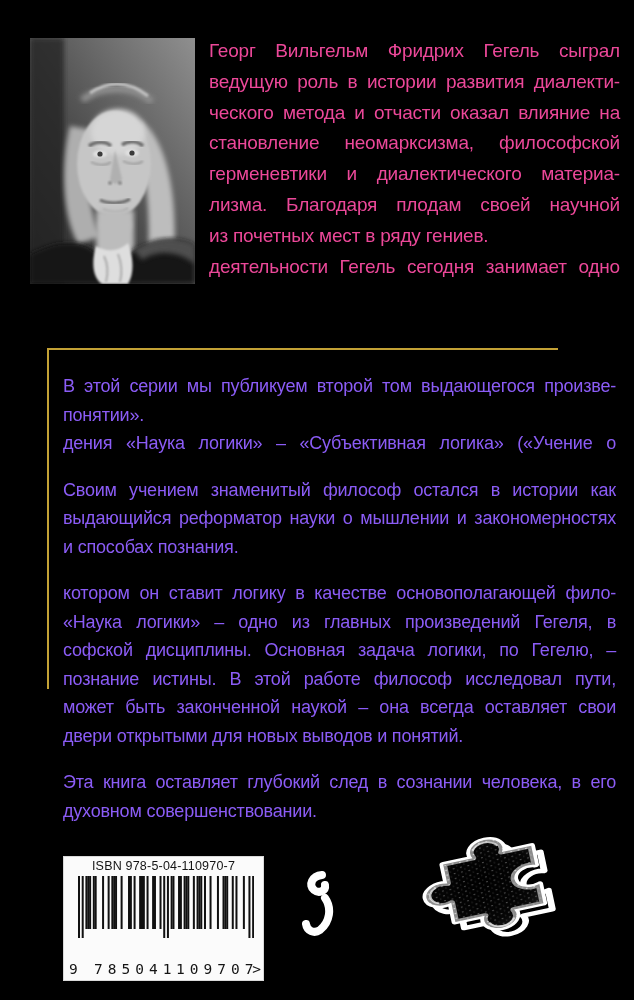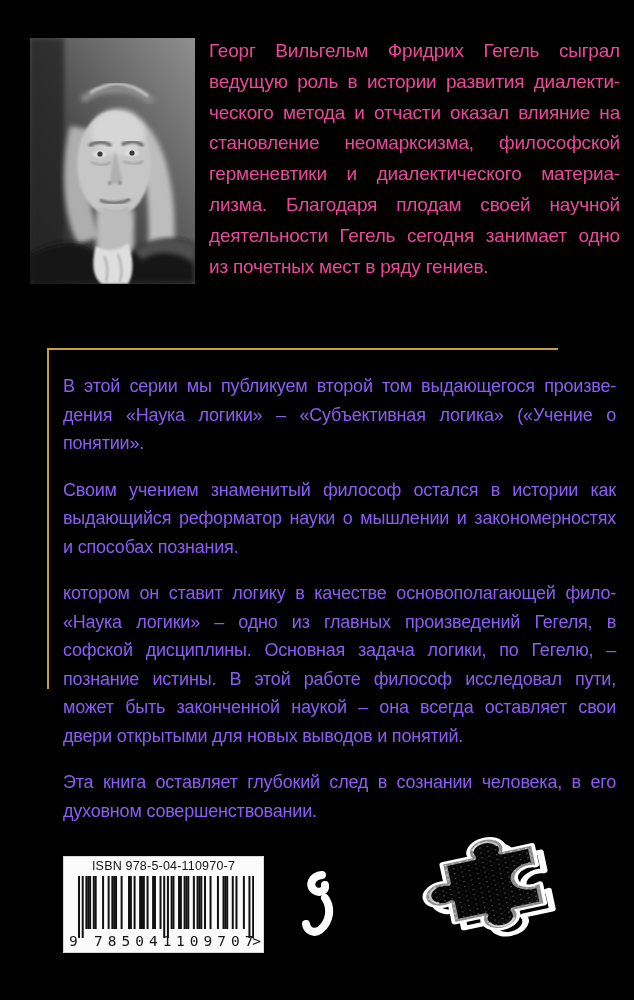--- a/index.html
+++ b/index.html
@@ -20,21 +20,21 @@
   .rule-top  { position:absolute; left:47px; top:348px; width:511px; height:2px; }
   .rule-left { position:absolute; left:47px; top:348px; width:2px; height:341px; }
   
   .annotation {
     position:absolute; left:63px; top:365px; width:553px;
     color:#8b5cf6; font-size:18px; line-height:28.5px; letter-spacing:-0.2px;
   }
   .para { margin:0 0 7px 0; }
   
   .barcode-box {
-    position:absolute; left:63px; top:856px; width:201px; height:97px;
+    position:absolute; left:63px; top:856px; width:201px; height:125px;
     background:#fbfbfb; box-shadow:0 0 0 1px #d9d9d9 inset;
   }
   .isbn-label {
     position:absolute; top:3px; left:0; right:0; text-align:center;
     font-size:12.5px; color:#141414; letter-spacing:0.2px;
   }
   .bars-svg { position:absolute; left:15px; top:20px; }
   .bc-digits {
     position:absolute; bottom:4px; left:0; right:0; height:17px;
     font-size:14.5px; color:#141414; font-family:"DejaVu Sans Mono", monospace;
@@ -101,33 +101,33 @@
   </svg>
 </div>
 
 <div class="about">
   <div class="jline">Георг Вильгельм Фридрих Гегель сыграл</div>
   <div class="jline">ведущую роль в истории развития диалекти-</div>
   <div class="jline">ческого метода и отчасти оказал влияние на</div>
   <div class="jline">становление неомарксизма, философской</div>
   <div class="jline">герменевтики и диалектического материа-</div>
   <div class="jline">лизма. Благодаря плодам своей научной</div>
+  <div class="jline last">из почетных мест в ряду гениев.</div>
   <div class="jline">деятельности Гегель сегодня занимает одно</div>
-  <div class="jline last">из почетных мест в ряду гениев.</div>
 </div>
 
 <div class="rule-top" style="background:#c3a135;"></div>
 <div class="rule-left" style="background:#c3a135;"></div>
 
 <div class="annotation">
   <p class="para">
     </p>
     <div class="jline">В этой серии мы публикуем второй том выдающегося произве-</div>
+    <div class="jline last">понятии».</div>
     <div class="jline">дения «Наука логики» – «Субъективная логика» («Учение о</div>
-    <div class="jline last">понятии».</div>
   <p></p>
   <p class="para">
     </p>
     <div class="jline">Своим учением знаменитый философ остался в истории как</div>
     <div class="jline">выдающийся реформатор науки о мышлении и закономерностях</div>
     <div class="jline last">и способах познания.</div>
   <p></p>
   <p class="para">
     </p>
     <div class="jline">котором он ставит логику в качестве основополагающей фило-</div>

